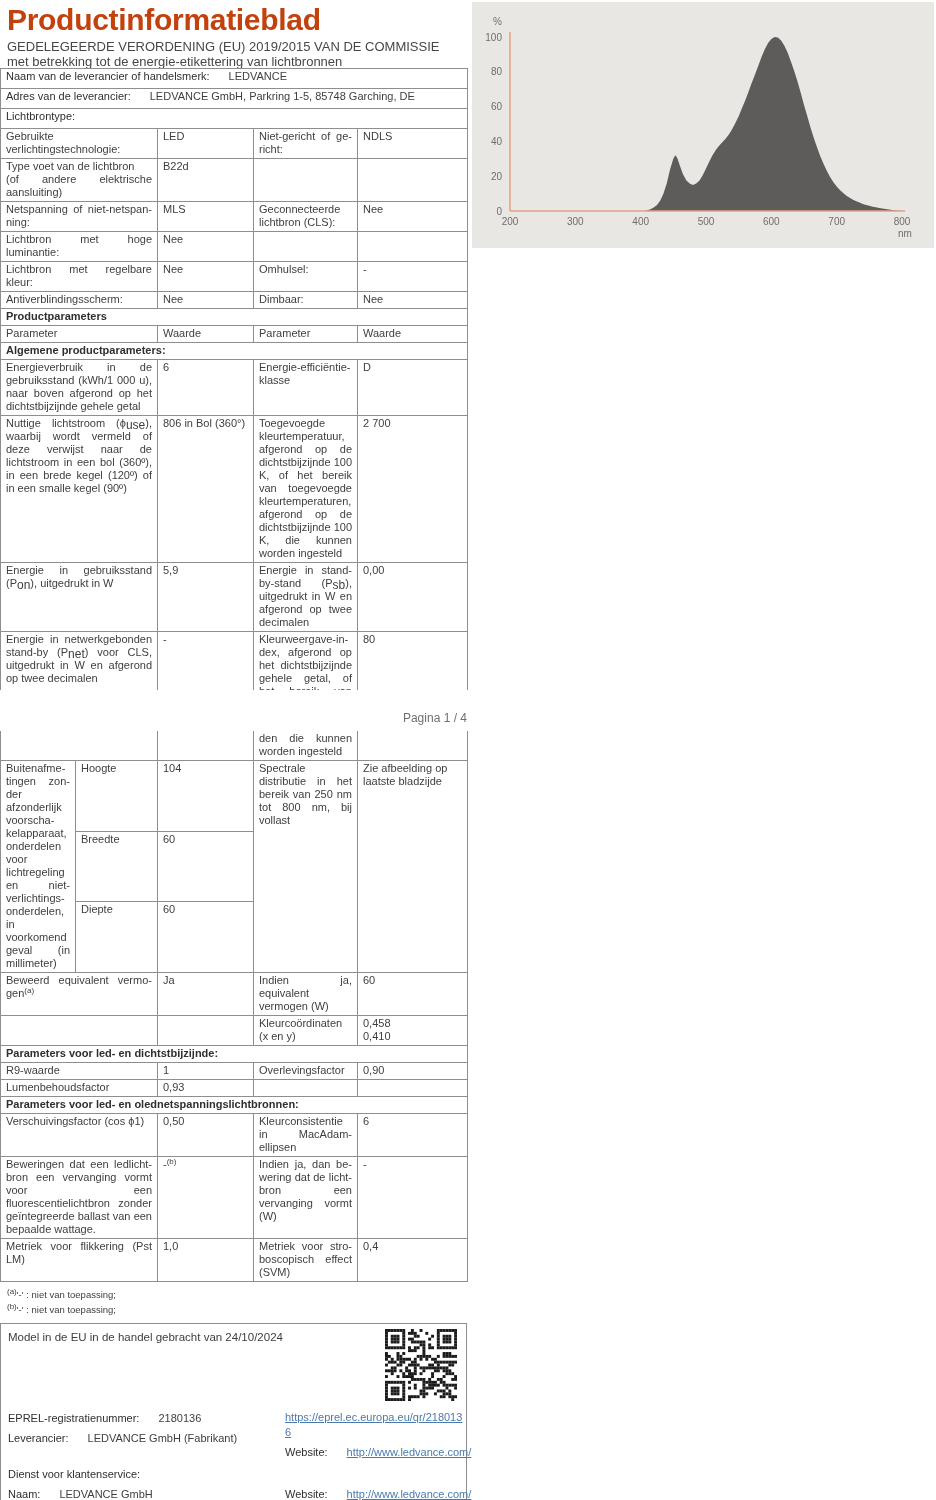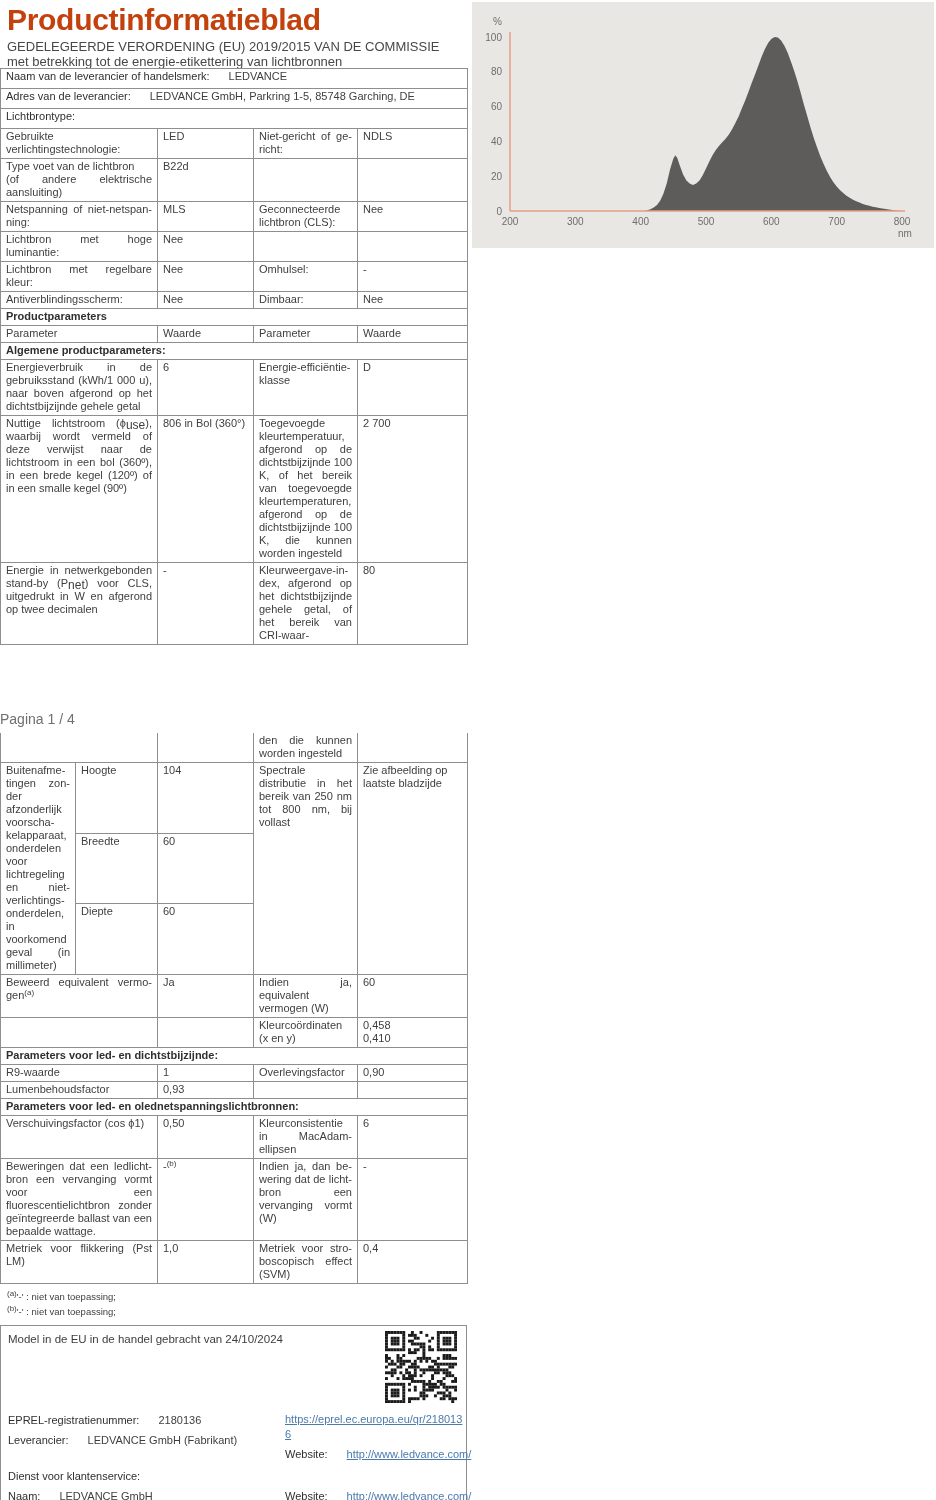--- a/index.html
+++ b/index.html
@@ -16,21 +16,21 @@
   td.dim{text-align:left}
   td.sec{font-weight:bold;color:#2f2f2f}
   td.secC{font-weight:bold;color:#2f2f2f;text-align:left}
   .b{font-weight:normal;color:#2f2f2f}
   .gap{margin-left:19px}
   tr.lr td{height:16px}
   sub{font-size:12px;vertical-align:-2px;line-height:0}
   sup{font-size:8px;vertical-align:4px;line-height:0}
   .p1clip{position:absolute;left:0;top:68px;width:468px;height:622px;overflow:hidden}
   .page2block{position:absolute;left:0;top:708px;width:468px}
-  .pagina{font-size:14px;color:#6f6f6f;padding:3px 1px 6px 0}
+  .pagina{font-size:12px;color:#6f6f6f;text-align:right;padding:3px 1px 6px 0}
   tr.noTop td{border-top:none}
   .footnotes{font-size:9.5px;color:#3e3e3e;padding:5px 0 0 7px;line-height:15px}
   
   .bottom-box{position:relative;margin-top:6px;border:1px solid #8e8e8e;width:465px;height:258px;font-size:11px}
   .bb-item{position:absolute;white-space:nowrap}
   .wrapcol{position:absolute;white-space:normal;width:178px;line-height:15px;word-break:break-all}
   .link{color:#4a7aad;text-decoration:underline;cursor:pointer}
   .qr{position:absolute;left:384px;top:5px;width:72px;height:72px}
   
   .chart-box{position:absolute;left:472px;top:2px;width:462px;height:246px;background:#e8e7e4}
@@ -140,20 +140,26 @@
       <td class="p">Energieverbruik in de gebruiks­stand (kWh/1 000 u), naar bo­ven afgerond op het dichtstbij­zijnde gehele getal</td>
       <td class="val">6</td>
       <td class="p">Energie-efficiëntie­klasse</td>
       <td class="val">D</td>
     </tr>
     <tr>
       <td class="p">Nuttige lichtstroom (ϕ<sub>use</sub>), waarbij wordt vermeld of deze verwijst naar de lichtstroom in een bol (360º), in een brede ke­gel (120º) of in een smalle kegel (90º)</td>
       <td class="val">806 in Bol (360°)</td>
       <td class="p">Toegevoegde kleur­temperatuur, afge­rond op de dichtst­bijzijnde 100 K, of het bereik van toe­gevoegde kleurtem­peraturen, afgerond op de dichtstbijzijn­de 100 K, die kunnen worden ingesteld</td>
       <td class="val">2 700</td>
+    </tr>
+    <tr>
+      <td class="p">Energie in gebruiksstand (P<sub>on</sub>), uitgedrukt in W</td>
+      <td class="val">5,9</td>
+      <td class="p">Energie in stand-by-stand (P<sub>sb</sub>), uitge­drukt in W en afge­rond op twee deci­malen</td>
+      <td class="val">0,00</td>
     </tr>
     <tr>
       <td class="p">Energie in netwerkgebonden stand-by (P<sub>net</sub>) voor CLS, uitge­drukt in W en afgerond op twee decimalen</td>
       <td class="val">-</td>
       <td class="p">Kleurweergave-in­dex, afgerond op het dichtstbijzijnde ge­hele getal, of het be­reik van CRI-waar-</td>
       <td class="val">80</td>
     </tr>
   </tbody>
       </table>
   </div>

